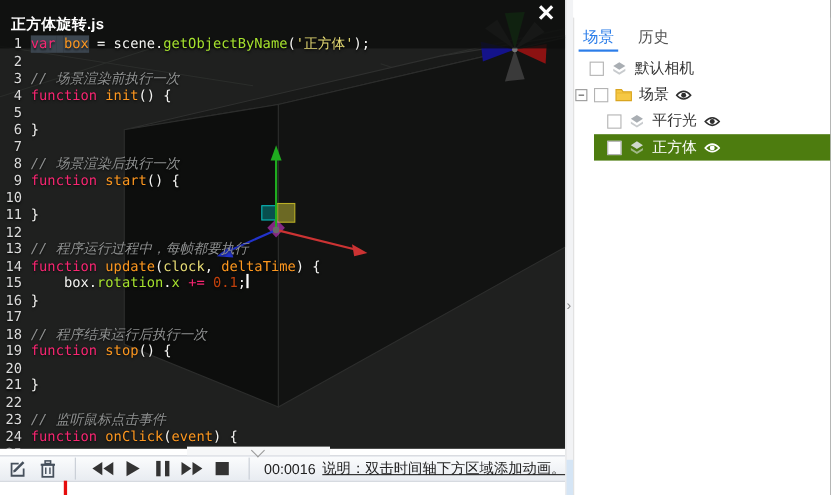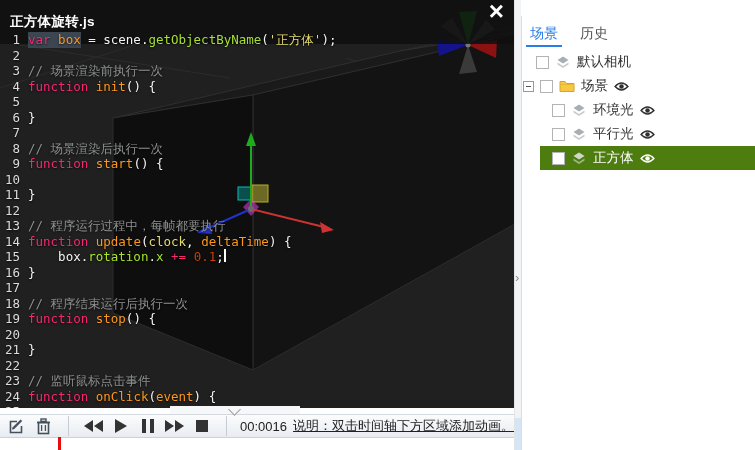--- a/index.html
+++ b/index.html
@@ -18,21 +18,21 @@
   .code-area { position:absolute; left:0; top:32px; right:0; bottom:0; overflow:hidden;
                font-family:"DejaVu Sans Mono", monospace; font-size:12.5px; line-height:15.5px;
                text-shadow:0 1px 2px rgba(0,0,0,0.7); }
   .code-line { display:flex; white-space:pre; height:15.5px; }
   .gutter { width:28px; flex:none; text-align:right; padding-right:8px; color:#dcdcdc; }
   .tok.c-kw { color:#f92672; }
   .tok.c-fn { color:#a6e22e; }
   .tok.c-nm { color:#fd971f; }
   .tok.c-st { color:#e6db74; }
   .tok.c-num{ color:#c2410c; }
-  .tok.c-cm { color:#8f9191; }
+  .tok.c-cm { color:#8f9191;font-style:italic; }
   .tok.c-pl { color:#f4f4f2; }
   .tok.hl   { background:#3c4650; }
   .caret { display:inline-block; width:2px; height:13px; background:#fff; vertical-align:-2px; }
 
   
   .editor-strip { position:absolute; left:0; top:408px; width:514px; height:6px; background:#fff; z-index:3; }
   .chev-tab { position:absolute; left:170px; top:406px; width:130px; height:9px; background:#f6f7f8; z-index:3; }
   .chev { position:absolute; left:230px; top:405px; width:9px; height:9px; z-index:4;
           border-left:1.5px solid #9a9a9a; border-bottom:1.5px solid #9a9a9a; transform:rotate(-45deg); }
 
@@ -242,32 +242,20 @@
           <path d="M1 2.5 h5 l1.5 2 h7.5 v8 H1 Z" fill="#f6c844" stroke="#d9a520" stroke-width="1"></path>
           <path d="M1 5.5 h14" stroke="#e8b62f" stroke-width="1"></path>
         </svg>
         <span>场景</span>
         <svg class="eye" width="15" height="11" viewBox="0 0 14 10">
           <path d="M1 5 Q7 -1.5 13 5 Q7 11.5 1 5 Z" fill="none" stroke="currentColor" stroke-width="1.3"></path>
           <circle cx="7" cy="5" r="2.1" fill="currentColor"></circle>
         </svg>
       </div>
 
-      <div class="tree-row indent-2">
-        <span class="cb"></span>
-        <svg class="obj-ico" width="16" height="15" viewBox="0 0 16 15">
-          <path d="M8 1.5 L13.5 5 L8 8.5 L2.5 5 Z" fill="currentColor" opacity="0.85"></path>
-          <path d="M2.5 7.5 L8 11 L13.5 7.5 L13.5 9.5 L8 13 L2.5 9.5 Z" fill="currentColor" opacity="0.55"></path>
-        </svg>
-        <span>环境光</span>
-        <svg class="eye" width="15" height="11" viewBox="0 0 14 10">
-          <path d="M1 5 Q7 -1.5 13 5 Q7 11.5 1 5 Z" fill="none" stroke="currentColor" stroke-width="1.3"></path>
-          <circle cx="7" cy="5" r="2.1" fill="currentColor"></circle>
-        </svg>
-      </div>
 
       <div class="tree-row indent-2">
         <span class="cb"></span>
         <svg class="obj-ico" width="16" height="15" viewBox="0 0 16 15">
           <path d="M8 1.5 L13.5 5 L8 8.5 L2.5 5 Z" fill="currentColor" opacity="0.85"></path>
           <path d="M2.5 7.5 L8 11 L13.5 7.5 L13.5 9.5 L8 13 L2.5 9.5 Z" fill="currentColor" opacity="0.55"></path>
         </svg>
         <span>平行光</span>
         <svg class="eye" width="15" height="11" viewBox="0 0 14 10">
           <path d="M1 5 Q7 -1.5 13 5 Q7 11.5 1 5 Z" fill="none" stroke="currentColor" stroke-width="1.3"></path>

